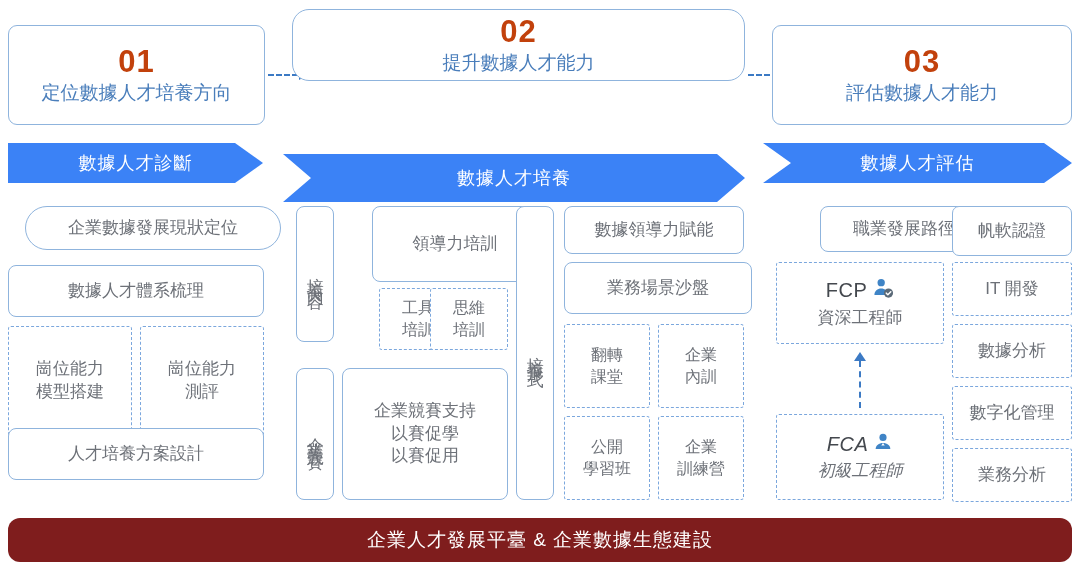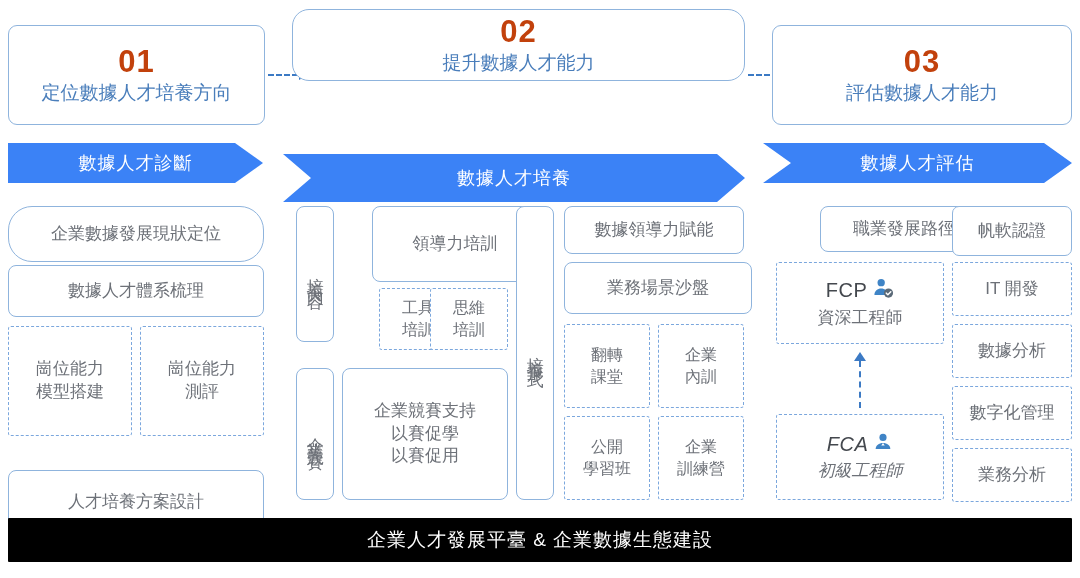--- a/index.html
+++ b/index.html
@@ -83,21 +83,21 @@
   .uparrow .head{
     width:0;height:0;border-bottom:9px solid #3c7ac4;
     border-left:6px solid transparent;border-right:6px solid transparent;
   }
   .uparrow .dashline{
     flex:1;width:0;border-left:2px dashed #3c7ac4;
   }
 
   
   .bottombar{
-    background:#000000;border-radius:1px;
+    background:#7f1d1d;border-radius:12px;
     display:flex;align-items:center;justify-content:center;
     color:#fff;font-size:19px;letter-spacing:1px;
   }
 </style>
 </head>
 <body>
 
 <div class="stage">
 
   <div class="abs stepcard" style="left:8px;top:25px;width:257px;height:100px;">
@@ -130,39 +130,39 @@
   </div>
 
   <div class="abs chev notched" style="left:283px;top:154px;width:462px;height:48px;">
     <span>數據人才培養</span>
   </div>
 
   <div class="abs chev notched" style="left:763px;top:143px;width:309px;height:40px;">
     <span>數據人才評估</span>
   </div>
 
-  <div class="abs card" style="left:8px;top:206px;width:256px;height:56px;border-radius:24px;">
+  <div class="abs card" style="left:25px;top:206px;width:256px;height:44px;border-radius:24px;">
     <span>企業數據發展現狀定位</span>
   </div>
 
   <div class="abs card" style="left:8px;top:265px;width:256px;height:52px;">
     <span>數據人才體系梳理</span>
   </div>
 
   <div class="abs card dashed multiline" style="left:8px;top:326px;width:124px;height:110px;">
     <span>崗位能力</span>
     <span>模型搭建</span>
   </div>
 
   <div class="abs card dashed multiline" style="left:140px;top:326px;width:124px;height:110px;">
     <span>崗位能力</span>
     <span>測評</span>
   </div>
 
-  <div class="abs card" style="left:8px;top:470px;width:256px;height:63px;">
+  <div class="abs card" style="left:8px;top:428px;width:256px;height:52px;">
     <span>人才培養方案設計</span>
   </div>
 
   <div class="abs card vert" style="left:296px;top:206px;width:38px;height:136px;">
     <span>培養內容</span>
   </div>
 
   <div class="abs card vert" style="left:296px;top:368px;width:38px;height:132px;">
     <span>企業競賽</span>
   </div>

